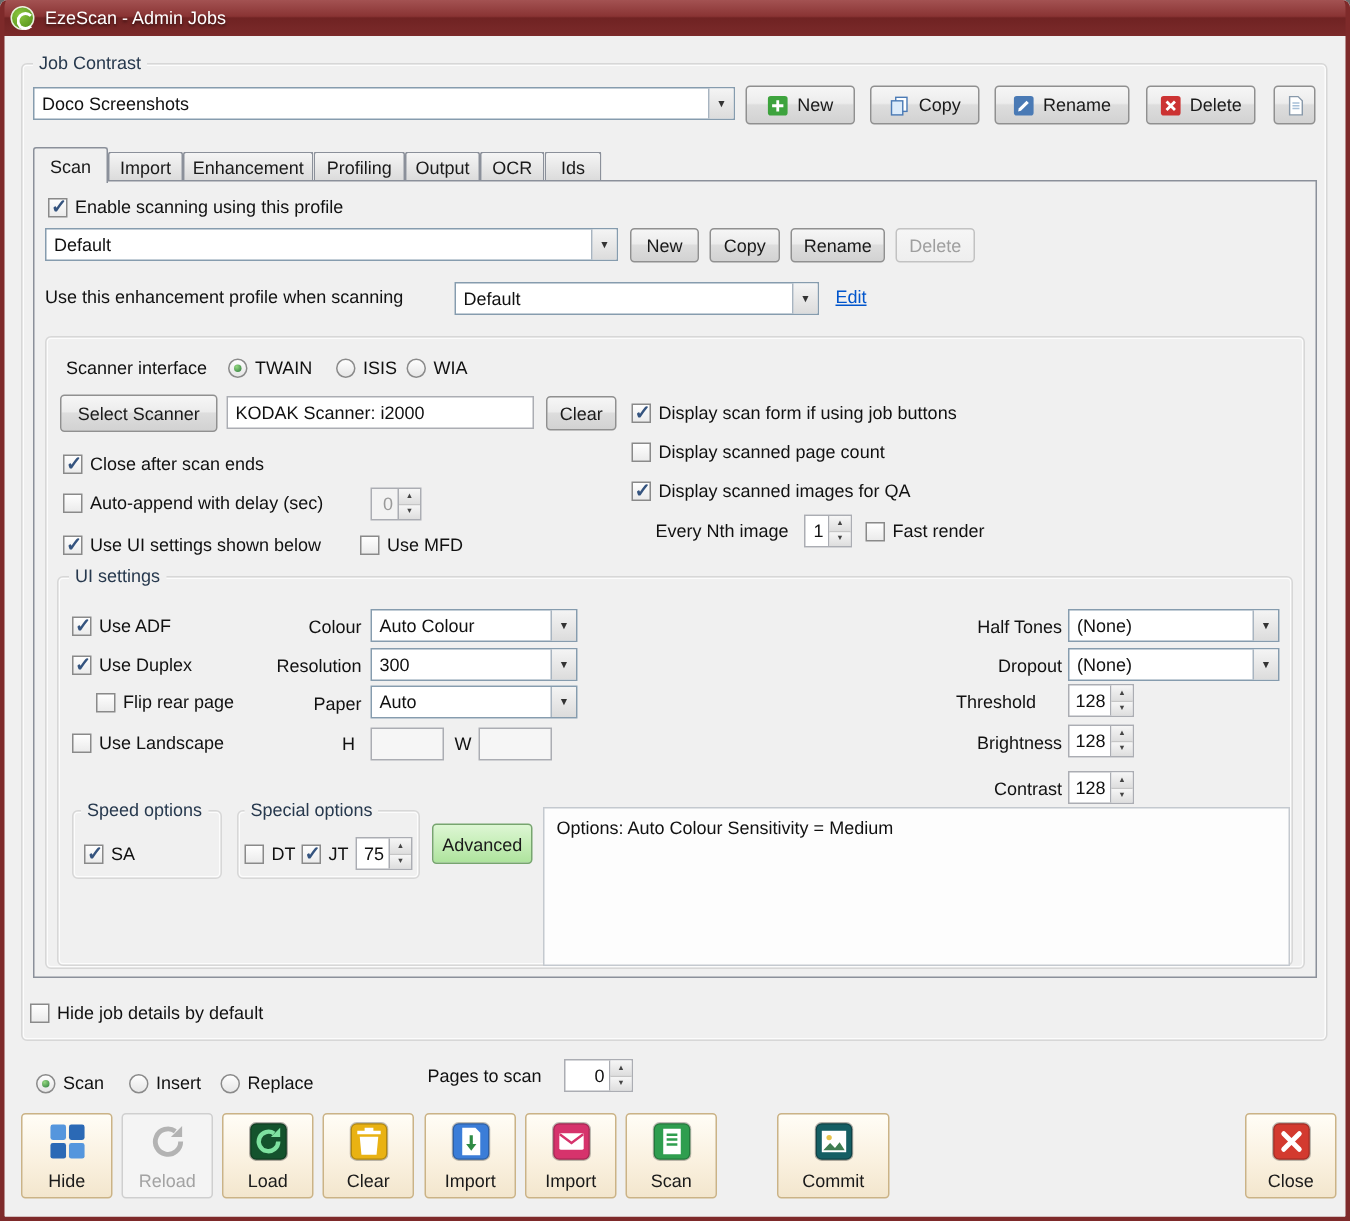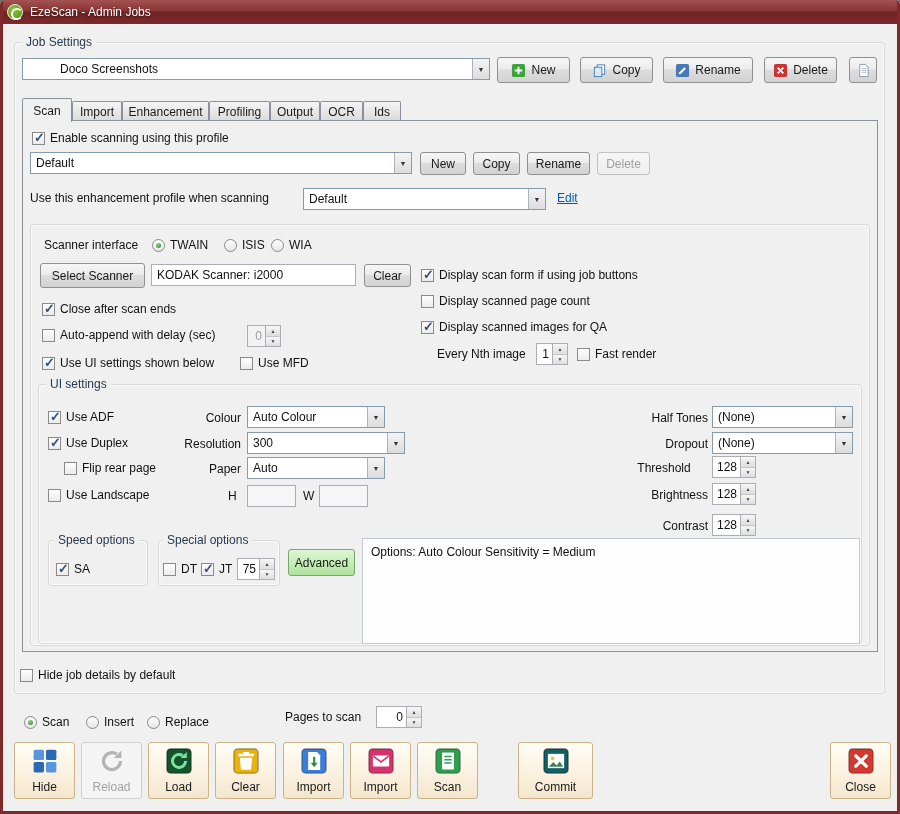--- a/index.html
+++ b/index.html
@@ -88,23 +88,23 @@
 <div id="win">
   <div class="frame"></div>
 
   <div class="titlebar">
     <span class="logo"></span>
     <span class="title">EzeScan - Admin Jobs</span>
   </div>
   <div class="closebtn"></div>
 
   <div class="gb" style="left:14px;top:42px;width:871px;height:652px;"></div>
-  <span class="gb-label" style="left:22px;top:35px;">Job Settings</span>
-
-  <div class="combo" style="left:22px;top:58px;width:468px;padding-left:32px;">
+  <span class="gb-label" style="left:22px;top:35px;">Job Contrast</span>
+
+  <div class="combo" style="left:22px;top:58px;width:468px;">
     <span class="cval">Doco Screenshots</span>
     <span class="carr"></span>
   </div>
   <div class="btn" style="left:497px;top:57px;width:73px;height:26px;">
     <svg class="icon14" viewBox="0 0 16 16">
         <rect x="1" y="1" width="14" height="14" rx="2" fill="#3da33d"></rect>
         <path d="M8 4v8M4 8h8" stroke="#fff" stroke-width="2"></path>
       </svg>
     <span>New</span>
   </div>
@@ -278,21 +278,21 @@
   <div class="combo" style="left:712px;top:406px;width:141px;z-index:2;">
     <span class="cval">(None)</span>
     <span class="carr"></span>
   </div>
 
   <label class="chk" style="left:48px;top:436px;z-index:2;text-align:center;">
     <span class="box checked"></span>
     <span class="lbl">Use Duplex</span>
   </label>
   <span class="lbl abs" style="left:160px;top:437px;width:81px;text-align:right;z-index:2;">Resolution</span>
-  <div class="combo" style="left:247px;top:432px;width:158px;z-index:2;">
+  <div class="combo" style="left:247px;top:432px;width:138px;z-index:2;">
     <span class="cval">300</span>
     <span class="carr"></span>
   </div>
   <span class="lbl abs" style="left:620px;top:437px;width:88px;text-align:right;z-index:2;">Dropout</span>
   <div class="combo" style="left:712px;top:432px;width:141px;z-index:2;">
     <span class="cval">(None)</span>
     <span class="carr"></span>
   </div>
 
   <label class="chk" style="left:64px;top:461px;z-index:2;">

